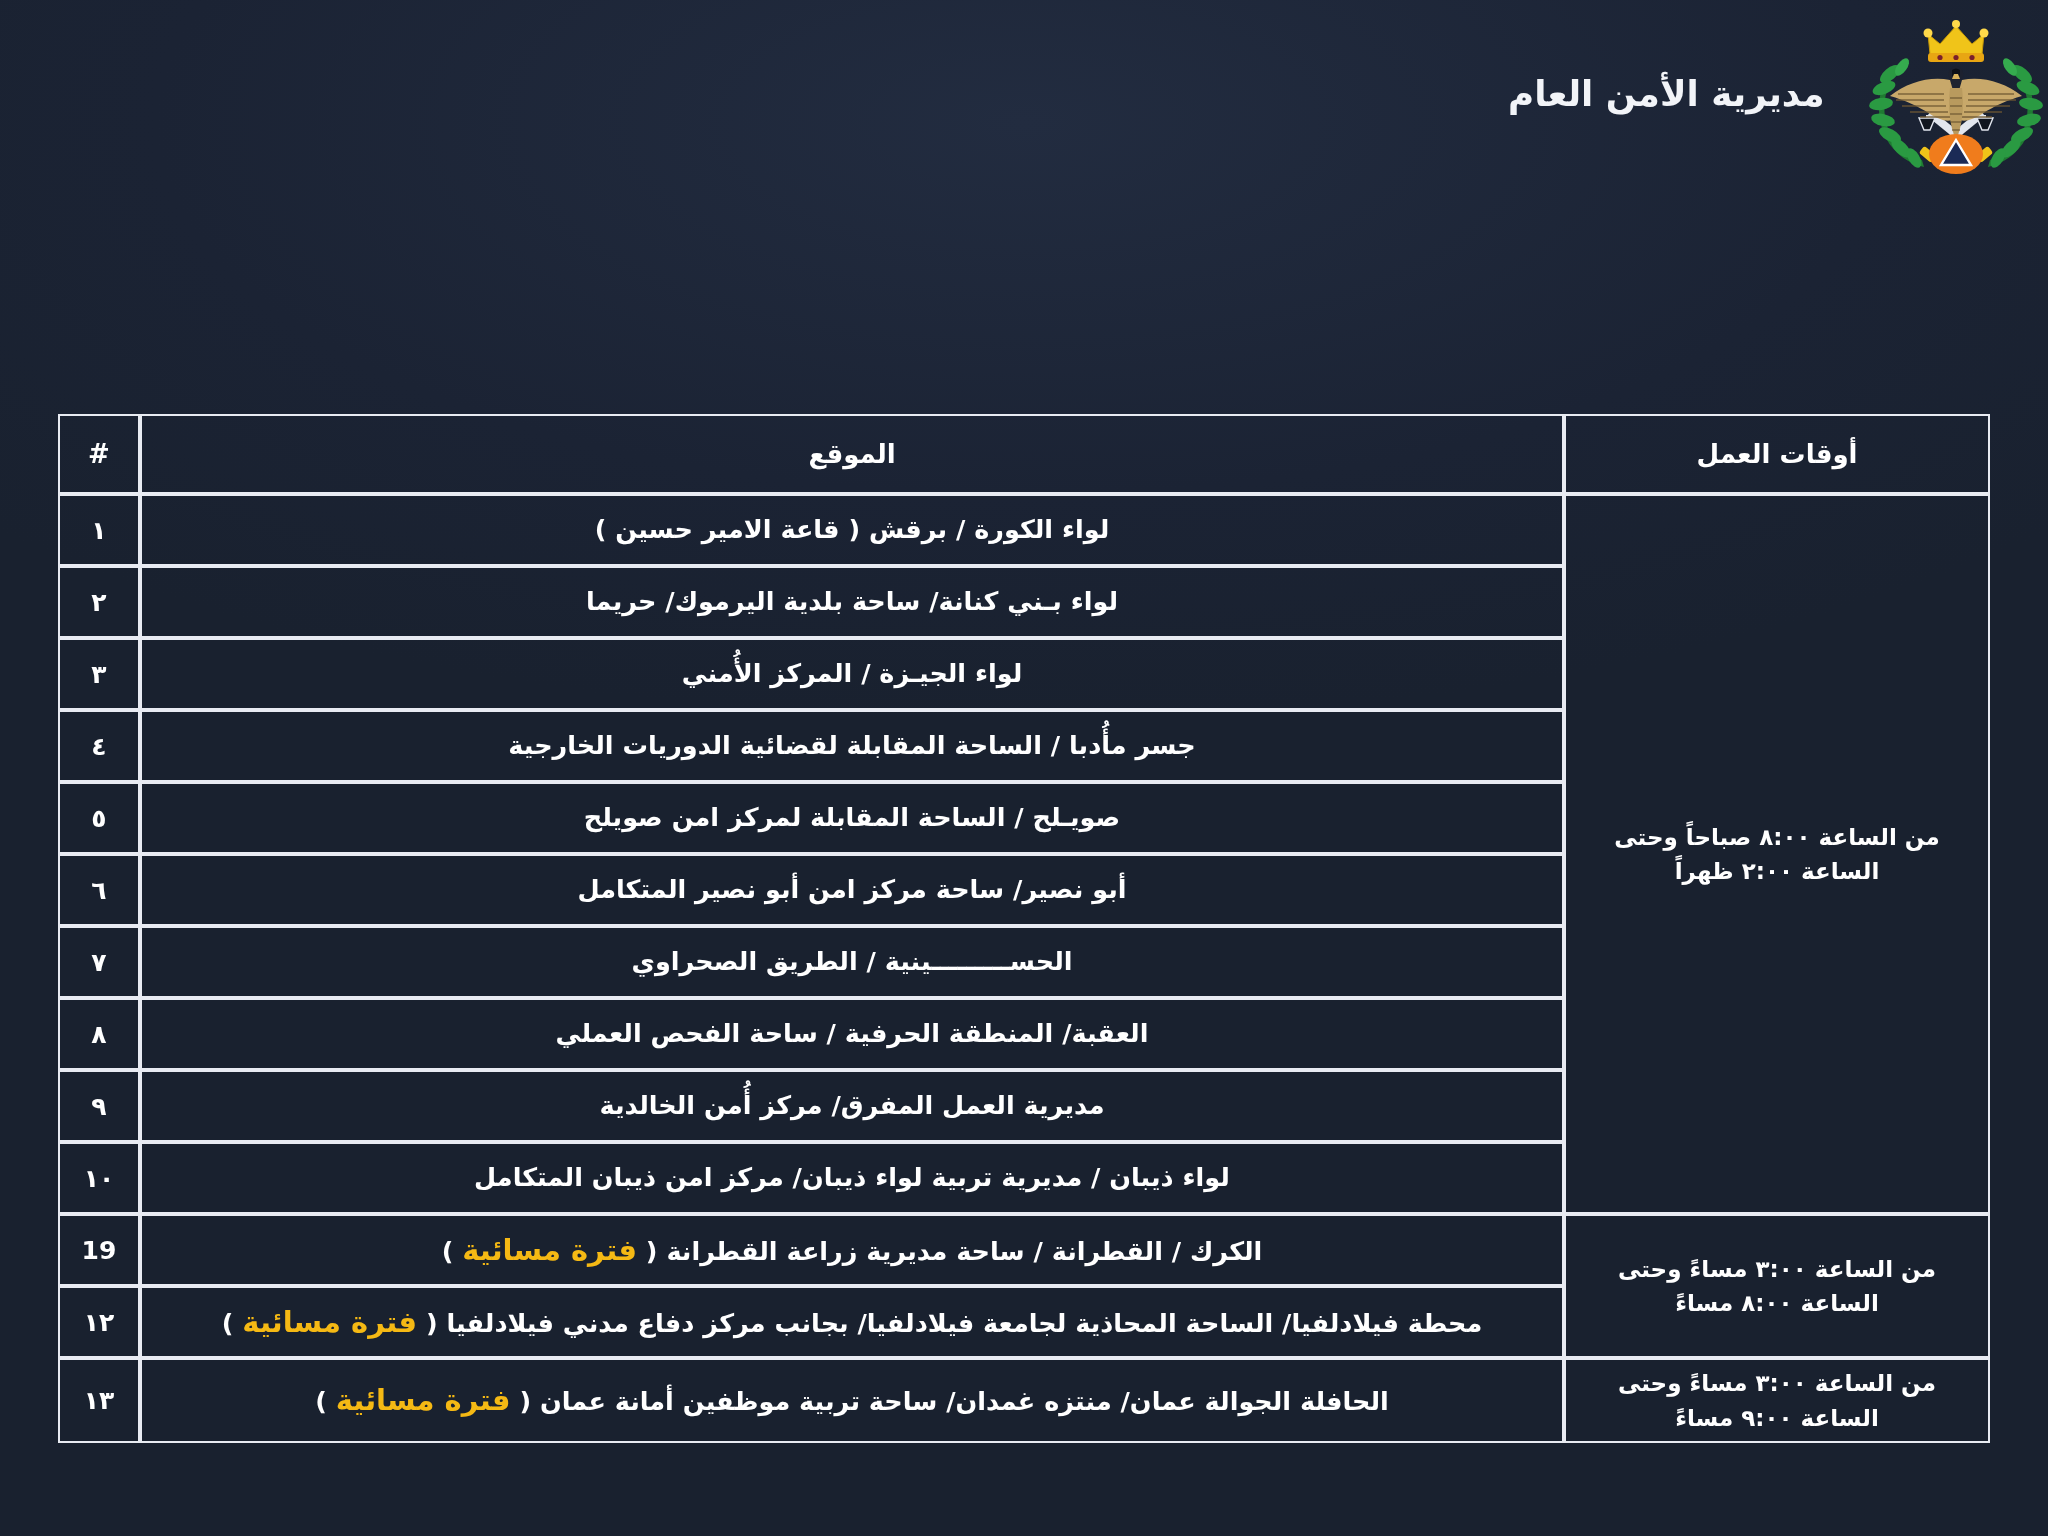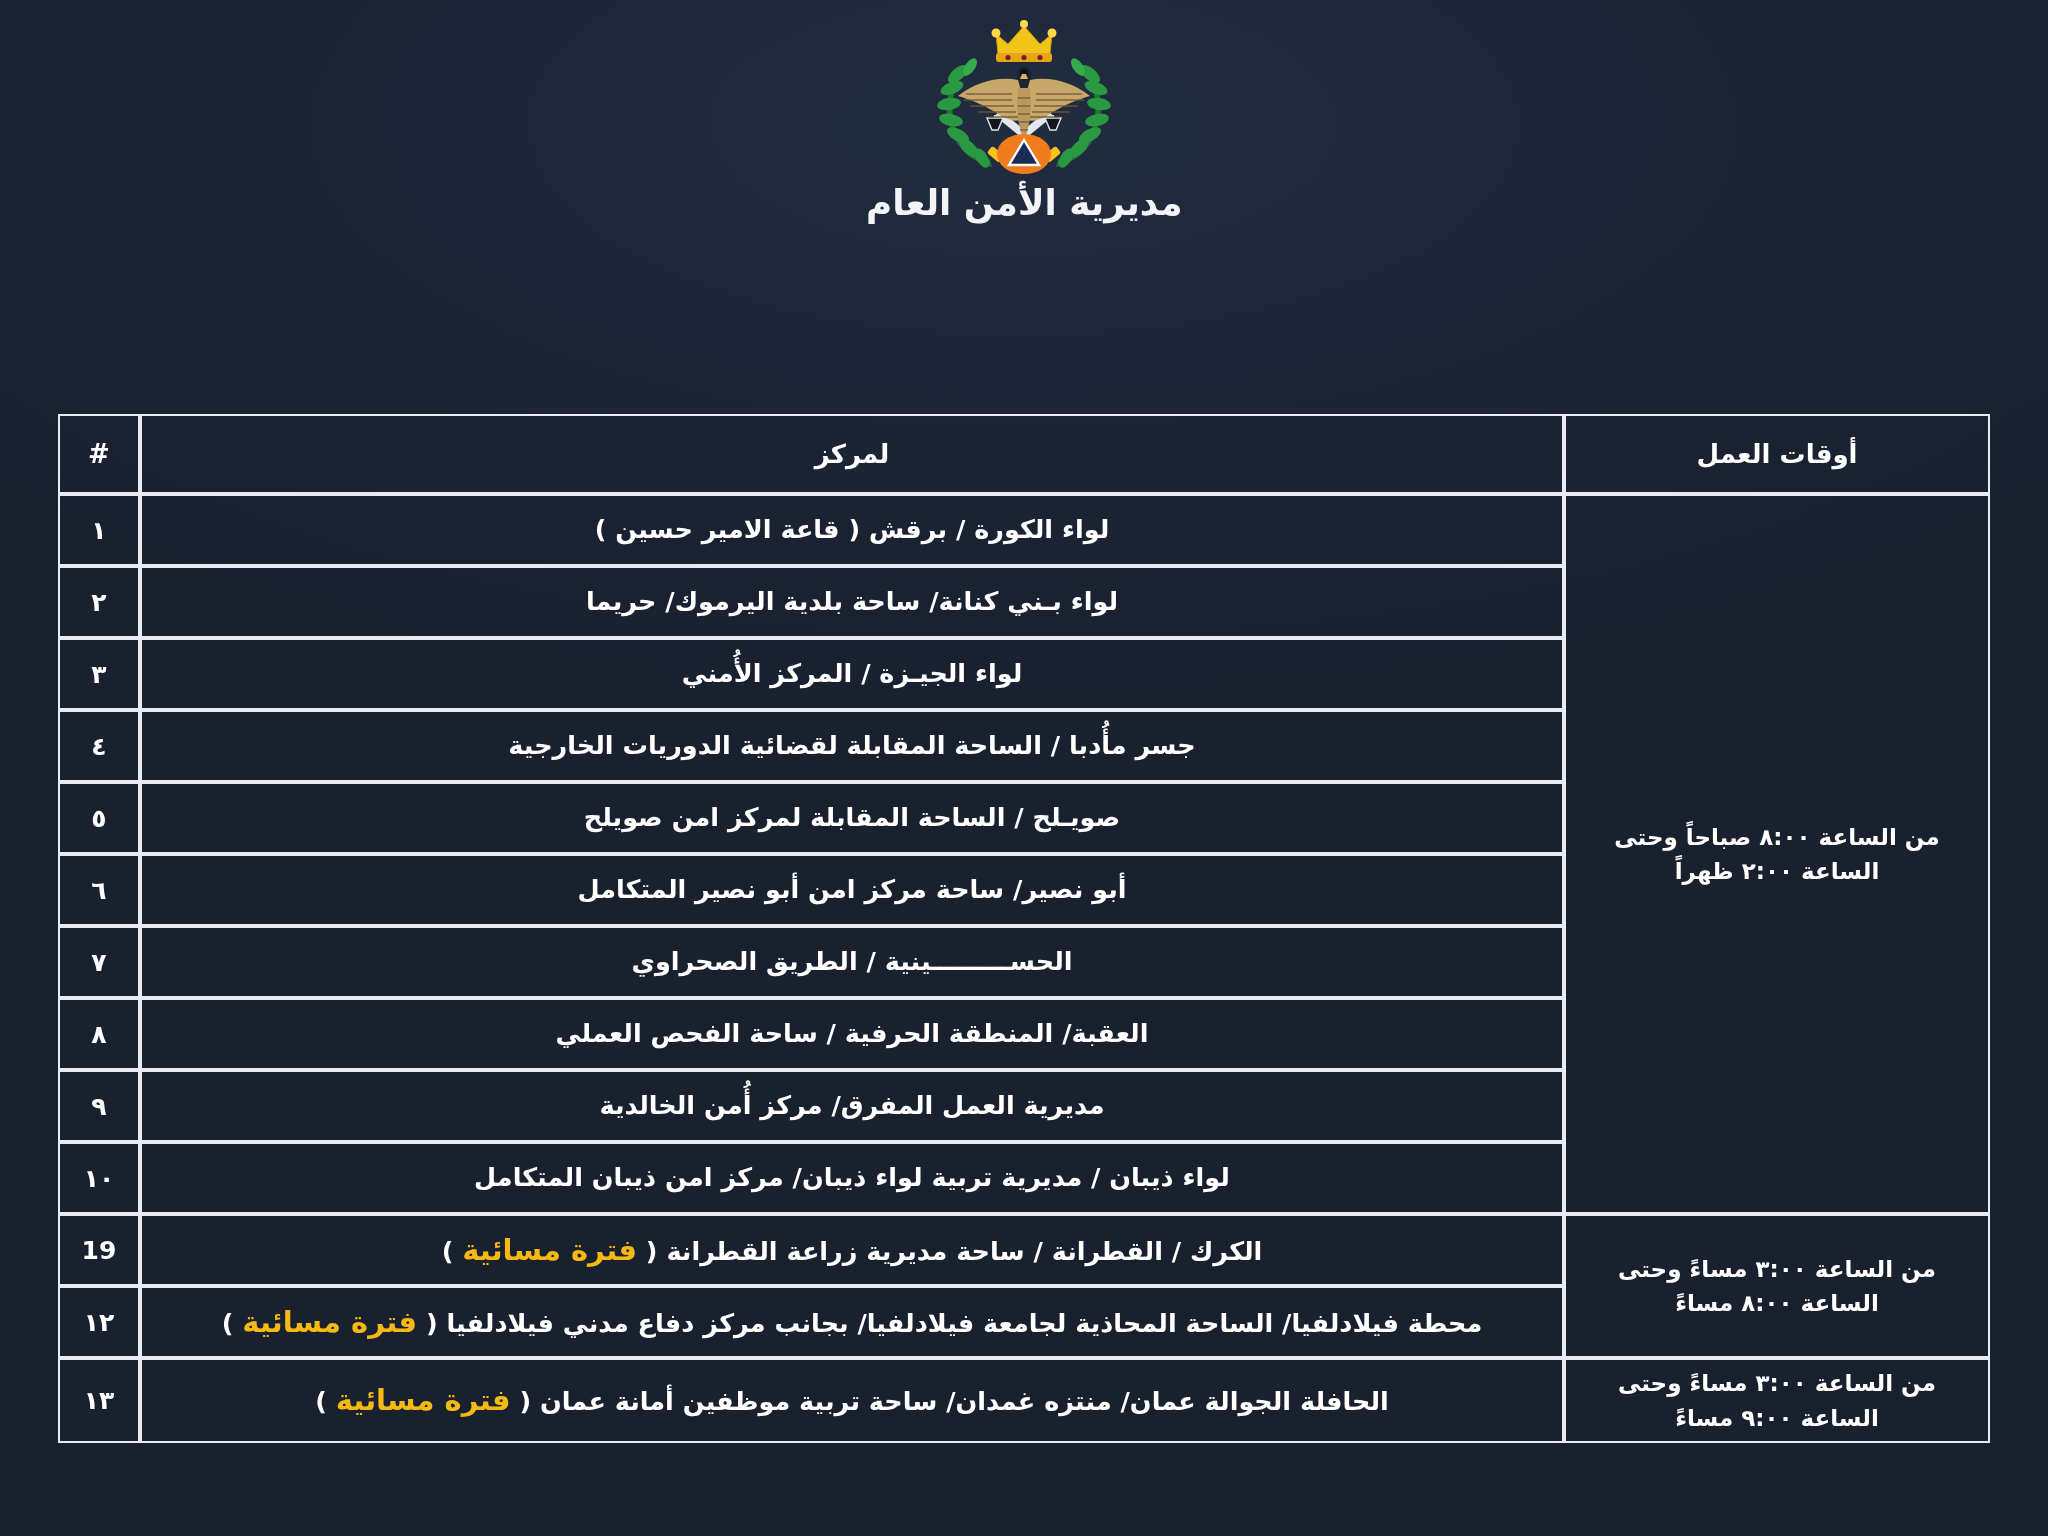--- a/index.html
+++ b/index.html
@@ -26,21 +26,21 @@
     box-sizing: border-box;
   }
 
   
   .crest-wrap {
     position: absolute;
     top: 14px;
     left: 0;
     width: 100%;
     display: flex;
-    flex-direction: column;
+    flex-direction: row;
     align-items: center;
   }
   .crest {
     width: 184px;
     height: 160px;
     display: block;
   }
   .org-name {
     margin-top: -4px;
     height: 62px;
@@ -213,21 +213,21 @@
 
   <table class="sched-table">
     <colgroup>
       <col class="c-time">
         <col class="c-loc">
         <col class="c-num">
     </colgroup>
     <thead>
       <tr>
         <th>أوقات العمل</th>
-        <th>لمركز</th>
+        <th>الموقع</th>
         <th>#</th>
       </tr>
     </thead>
     <tbody id="table-body">
         <tr>
           <td class="time-cell" rowspan="10">من الساعة ٨:٠٠ صباحاً وحتى الساعة ٢:٠٠ ظهراً</td>
           <td class="loc-cell">لواء الكورة /  برقش ( قاعة الامير حسين )</td>
           <td class="num-cell">١</td>
         </tr>
         <tr>

